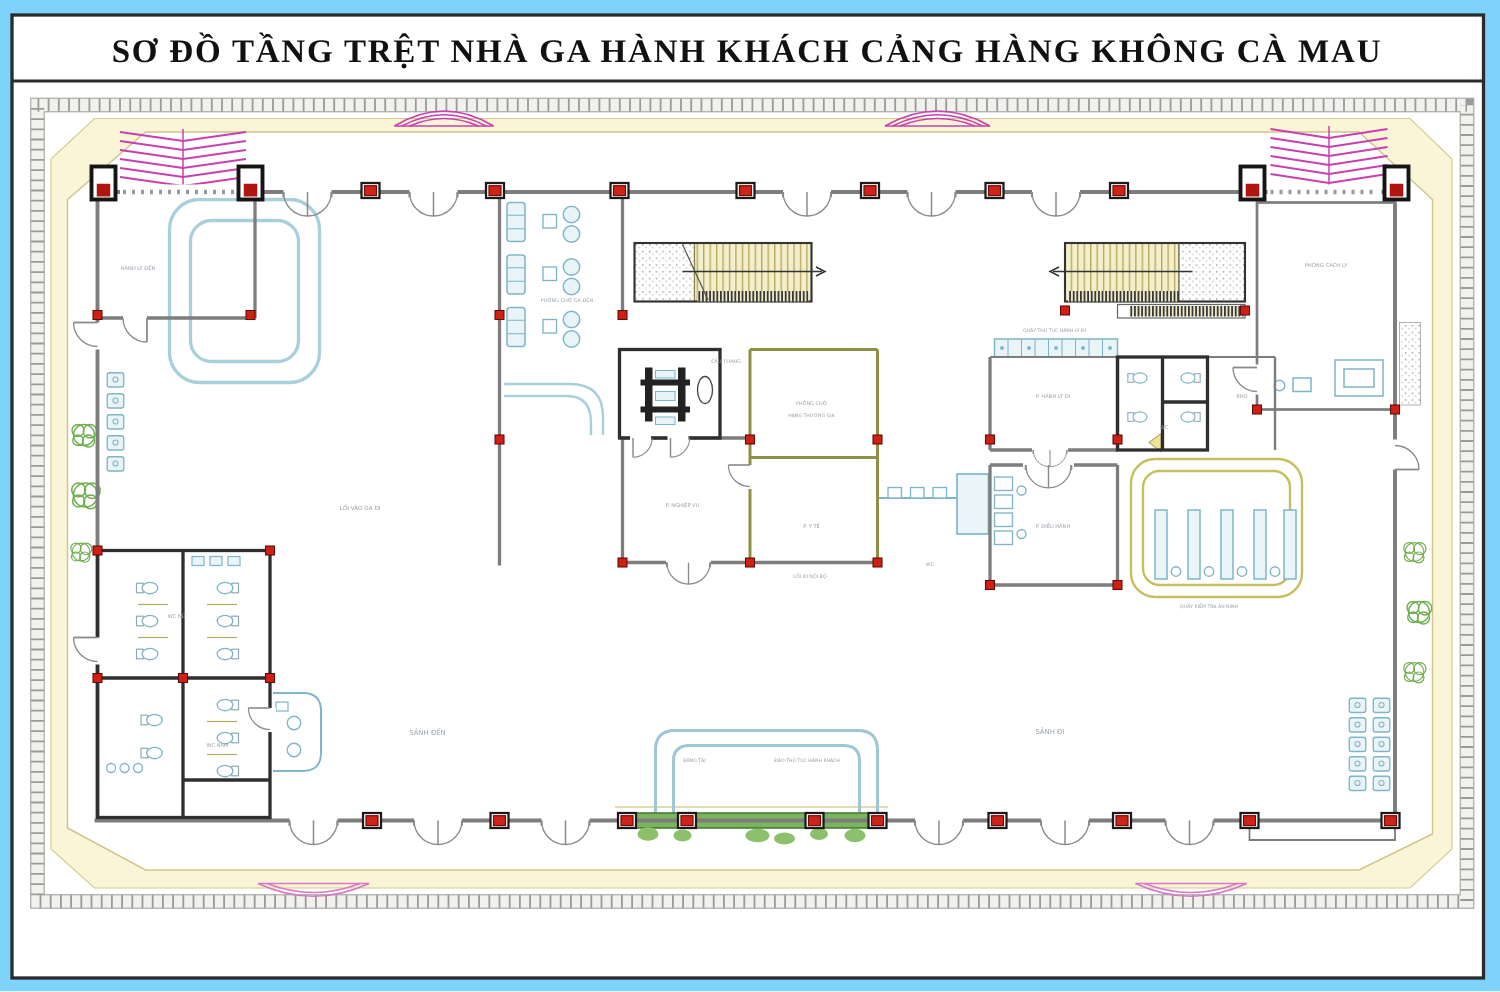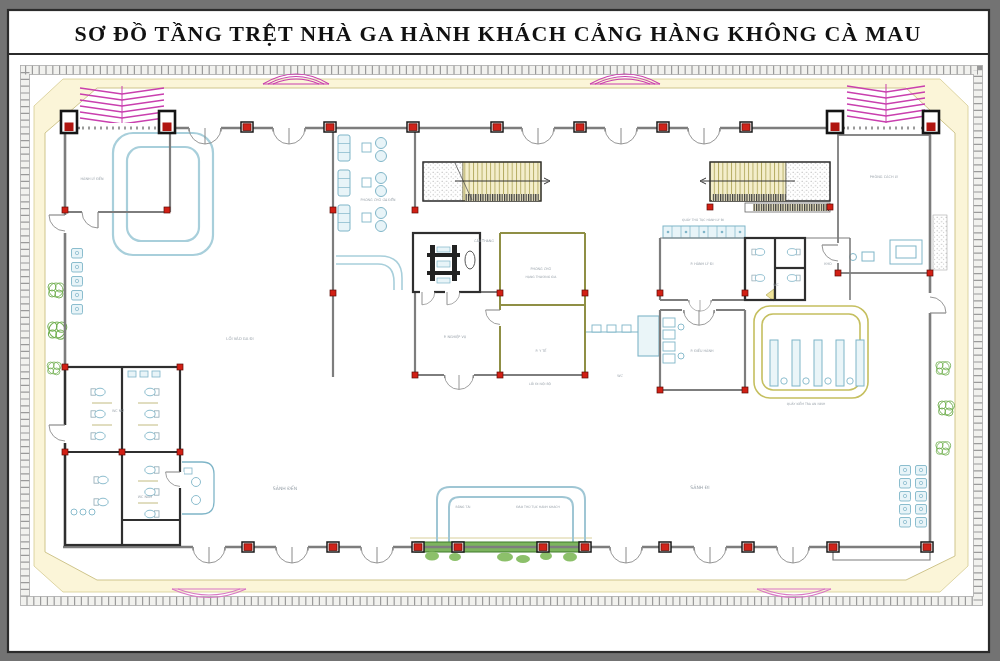--- a/index.html
+++ b/index.html
@@ -1,16 +1,16 @@
 <!DOCTYPE html>
 <html><head>
 <meta charset="utf-8">
 <style>
   html,body{margin:0;padding:0;background:#ffffff;}
-  .stage{position:relative;width:1000px;height:661px;background:#737373;overflow:hidden;
+  .stage{position:relative;width:1000px;height:661px;background:#7dd3fc;overflow:hidden;
          font-family:"DejaVu Sans",sans-serif;}
   svg{position:absolute;left:0;top:0;}
   text{font-family:"DejaVu Sans",sans-serif;}
   .title-text{font-family:"Liberation Serif","DejaVu Serif",serif;font-weight:700;}
 </style>
 </head>
 <body>
 
 <div class="stage">
 <svg id="plan-svg" width="1000" height="661" viewBox="0 0 1000 661">

